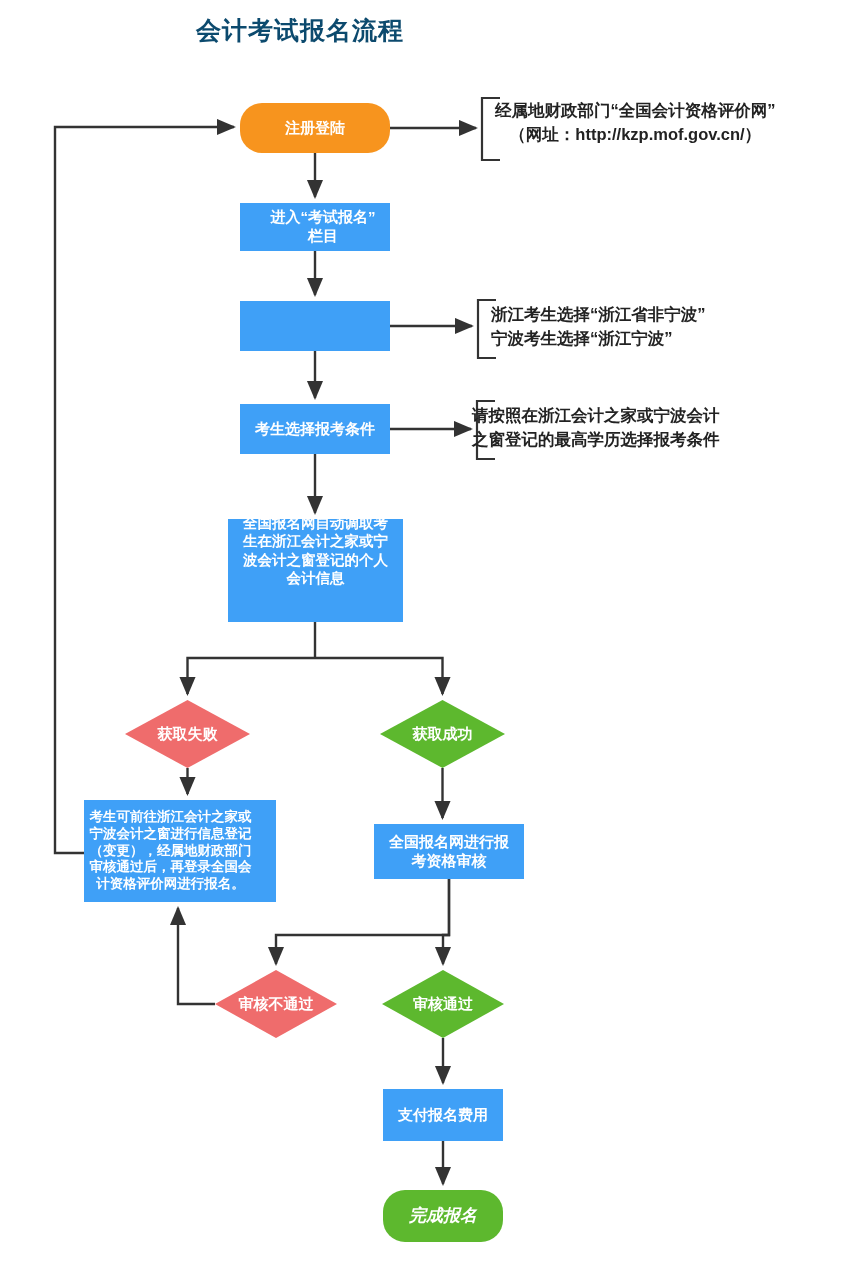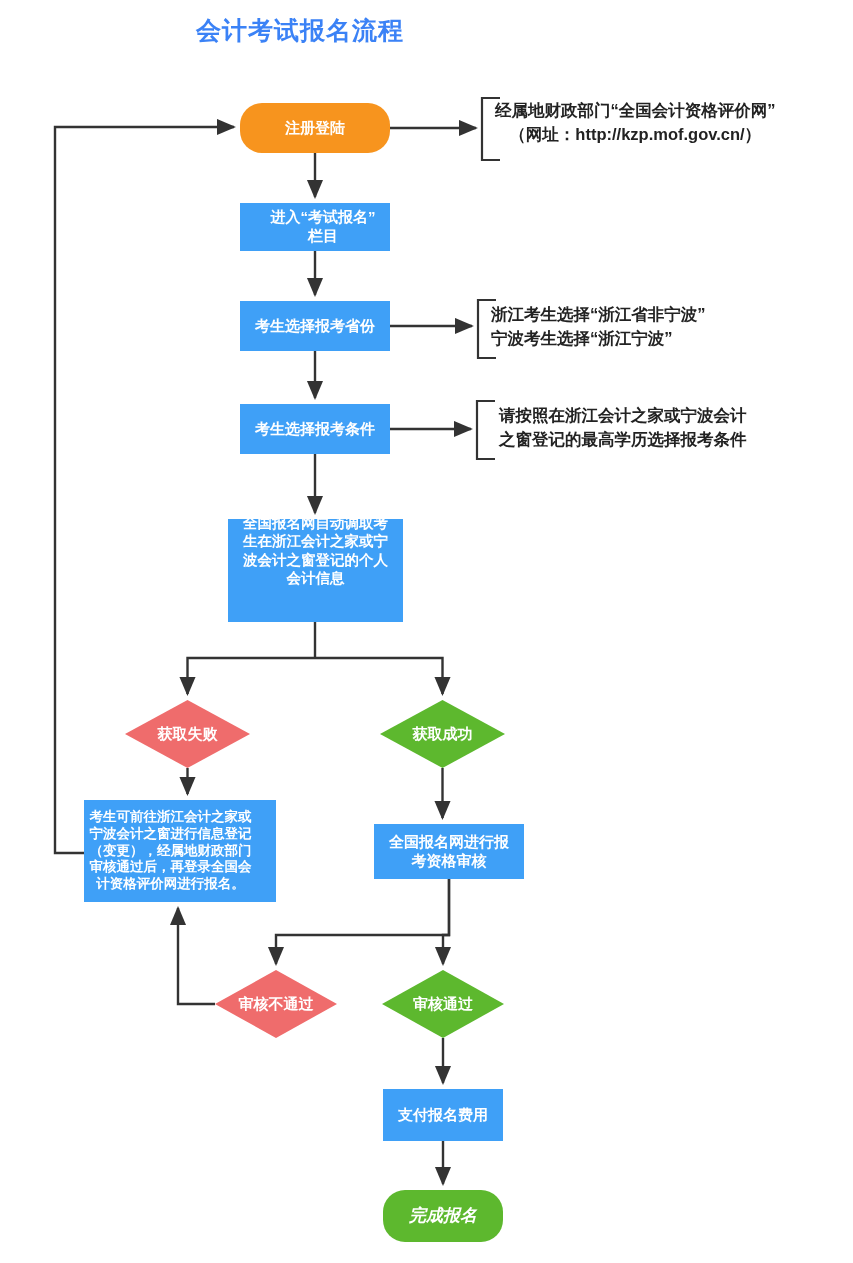--- a/index.html
+++ b/index.html
@@ -37,21 +37,21 @@
     line-height: 1.25;
     pointer-events: none;
     white-space: pre-line;
   }
   .title {
     position: absolute;
     left: 196px;
     top: 14px;
     font-size: 25px;
     font-weight: bold;
-    color: #3b82f6;
+    color: #0c4a6e;
     letter-spacing: 1px;
   }
   .annotation {
     position: absolute;
     color: #222222;
     font-weight: bold;
     font-size: 16.5px;
     line-height: 1.45;
     white-space: pre-line;
   }
@@ -110,21 +110,20 @@
     <g fill="none" stroke="#333333" stroke-width="2.2">
       <path d="M500,98 L482,98 L482,160 L500,160"></path>
       <path d="M496,300 L478,300 L478,358 L496,358"></path>
       <path d="M495,401 L477,401 L477,459 L495,459"></path>
     </g>
   </svg>
 
   <div class="node-label" style="left:240px;top:103px;width:150px;height:50px;font-size:15px;">注册登陆</div>
   <div class="node-label" style="left:240px;top:203px;width:150px;height:48px;font-size:15px;margin-left:8px;">进入“考试报名”
 栏目</div>
-  <div class="node-label" style="left:240px;top:301px;width:150px;height:50px;font-size:15px;">考生选择报考省份</div>
   <div class="node-label" style="left:240px;top:404px;width:150px;height:50px;font-size:15px;">考生选择报考条件</div>
   <div class="node-label" style="left:228px;top:499px;width:175px;height:103px;font-size:14.5px;">全国报名网自动调取考
 生在浙江会计之家或宁
 波会计之窗登记的个人
 会计信息</div>
   <div class="node-label" style="left:125px;top:700px;width:125px;height:68px;font-size:15px;">获取失败</div>
   <div class="node-label" style="left:380px;top:700px;width:125px;height:68px;font-size:15px;">获取成功</div>
   <div class="node-label" style="left:84px;top:800px;width:173px;height:102px;font-size:13.5px;">考生可前往浙江会计之家或
 宁波会计之窗进行信息登记
 （变更），经属地财政部门
@@ -134,16 +133,16 @@
 考资格审核</div>
   <div class="node-label" style="left:215px;top:970px;width:122px;height:68px;font-size:15px;">审核不通过</div>
   <div class="node-label" style="left:382px;top:970px;width:122px;height:68px;font-size:15px;">审核通过</div>
   <div class="node-label" style="left:383px;top:1089px;width:120px;height:52px;font-size:15px;">支付报名费用</div>
   <div class="node-label" style="left:383px;top:1190px;width:120px;height:52px;font-size:17px;font-style:italic;">完成报名</div>
 
   <div class="annotation" style="left:495px;top:99px;text-align:center;">经属地财政部门“全国会计资格评价网”
 （网址：http://kzp.mof.gov.cn/）</div>
   <div class="annotation" style="left:491px;top:303px;text-align:left;">浙江考生选择“浙江省非宁波”
 宁波考生选择“浙江宁波”</div>
-  <div class="annotation" style="left:499px;top:404px;text-align:left;">请按照在浙江会计之家或宁波会计
+  <div class="annotation" style="left:472px;top:404px;text-align:left;">请按照在浙江会计之家或宁波会计
 之窗登记的最高学历选择报考条件</div>
 
 </div>
 
 </body></html>

